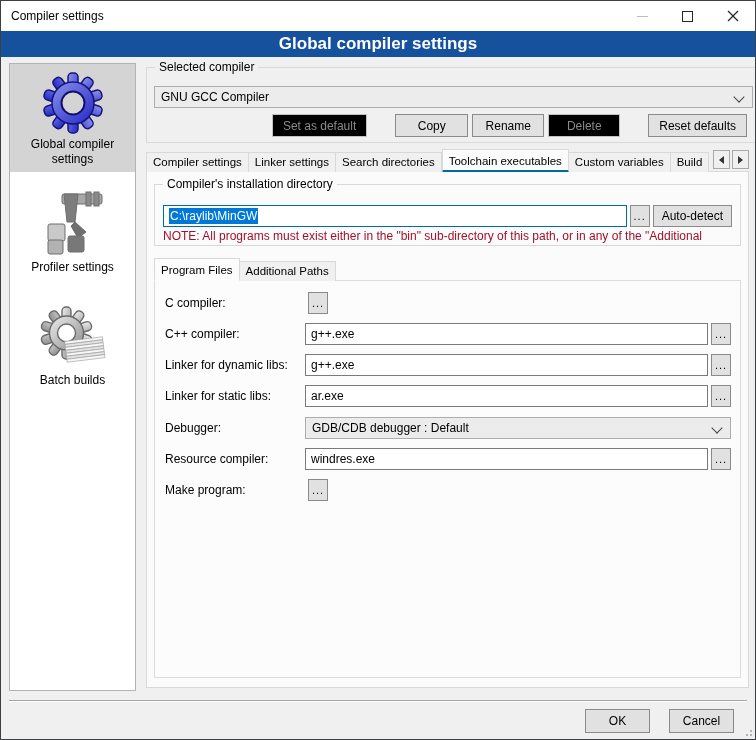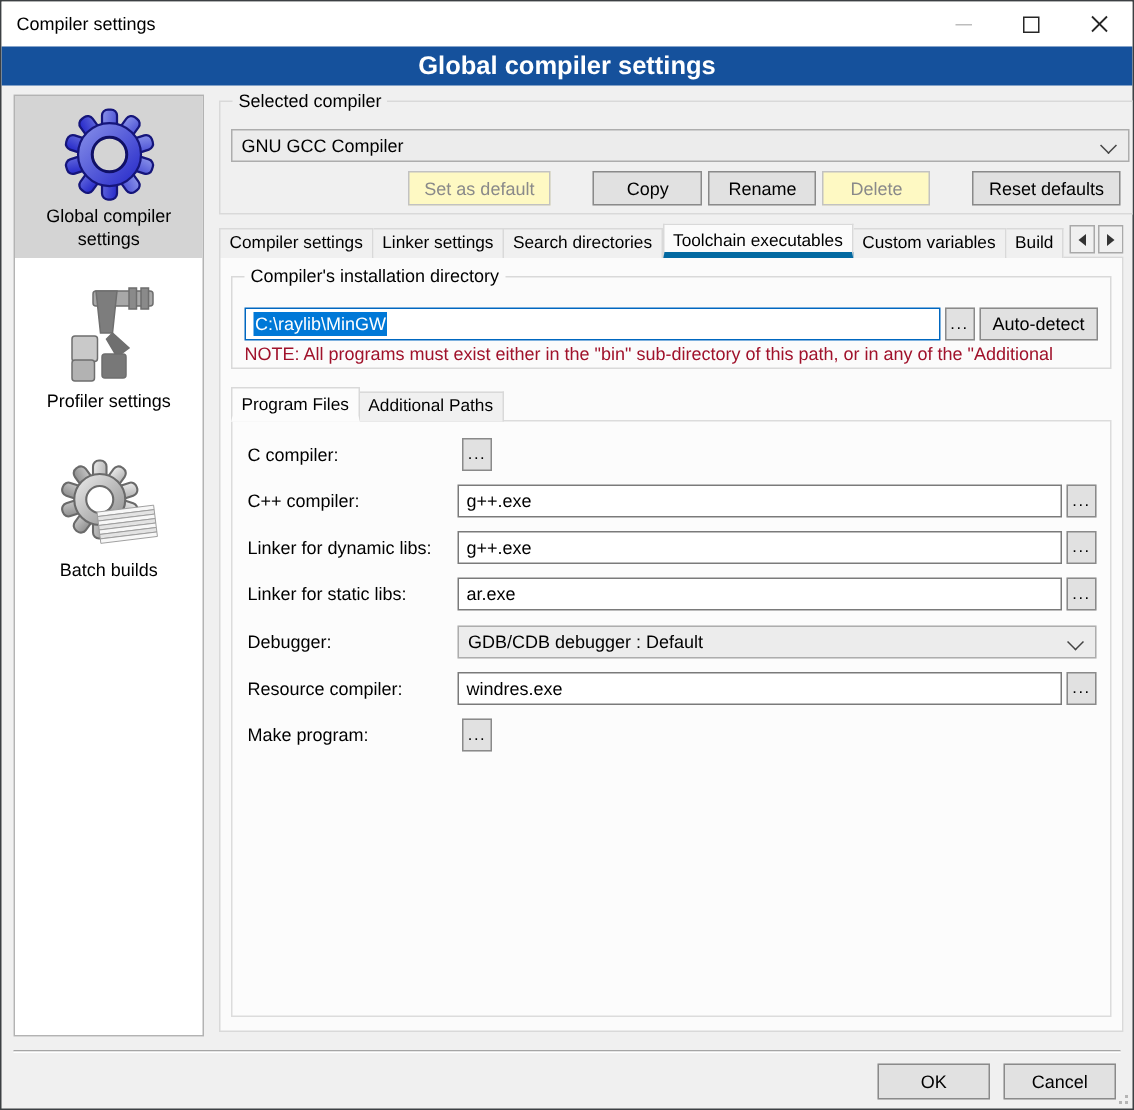--- a/index.html
+++ b/index.html
@@ -26,39 +26,39 @@
   .side-item.selected{background:#d4d4d4;padding:7px 0 5px;}
   .side-label{display:block;line-height:15px;padding:2px 4px 0;}
   .si-2{margin-top:16px}.si-3{margin-top:30px}
   
   .group{position:absolute;border:1px solid #d9d9d9;box-sizing:border-box;}
   .group-label{position:absolute;top:-8px;left:8px;padding:0 4px;line-height:15px;}
   .on-gray{background:#f0f0f0}.on-page{background:#fbfbfb}
   
   .btn{display:inline-flex;align-items:center;justify-content:center;box-sizing:border-box;
     height:23px;background:#e1e1e1;border:1px solid #8a8a8a;font-size:12px;cursor:default;}
-  .btn.disabled{background:#fef9c3;border-color:#c2c2c2;color:#8a8a8a;}
+  .btn.disabled{background:#000000;border-color:#c2c2c2;color:#8a8a8a;}
   .browse-btn{width:20px;height:22px;font-size:11px;letter-spacing:1px;}
   
   .combo{position:relative;display:flex;align-items:center;box-sizing:border-box;height:22px;
     background:#ececec;border:1px solid #adadad;padding:0 22px 0 6px;}
   .chev{position:absolute;right:9px;top:6px;width:7px;height:7px;border-right:1px solid #444;
     border-bottom:1px solid #444;transform:rotate(45deg);}
   .textbox{display:flex;align-items:center;box-sizing:border-box;height:22px;background:#fff;
     border:1px solid #7a7a7a;padding:0 5px;overflow:hidden;white-space:nowrap;}
   .textbox.focused{border:1px solid #0067c0;}
   .sel-text{background:#0078d7;color:#fff;padding:1px 1px;}
   
   .tabs-row{position:absolute;display:flex;align-items:flex-end;overflow:hidden;}
   .tab{flex:0 0 auto;box-sizing:border-box;height:21px;line-height:19px;padding:0 6px;
     background:#f0f0f0;border:1px solid #d9d9d9;border-left-width:0;font-size:11.5px;
     white-space:nowrap;margin-bottom:-1px;cursor:default;}
   .tab:first-child{border-left-width:1px;}
   .tab.active{height:24px;line-height:22px;background:#fbfbfb;border-left-width:1px;
-    border-bottom:5px solid #0369a1;position:relative;z-index:3;}
+    border-bottom:3px solid #0369a1;position:relative;z-index:3;}
   .tab.active.inner-active{background:#fcfcfc;border-bottom-color:#fcfcfc;}
   .tab.clip{width:38px;overflow:hidden;}
   .tab-arrows{margin-left:auto;display:flex;gap:2px;align-self:flex-start;padding-top:1px;}
   .arrow-btn{width:17px;height:19px;background:#f0f0f0;border:1px solid #a9a9a9;box-sizing:border-box;
     display:flex;align-items:center;justify-content:center;}
   .tri-l{width:0;height:0;border-top:4px solid transparent;border-bottom:4px solid transparent;border-right:5px solid #333;}
   .tri-r{width:0;height:0;border-top:4px solid transparent;border-bottom:4px solid transparent;border-left:5px solid #333;}
   
   .outer-page{position:absolute;left:145px;top:170px;width:603px;height:517px;background:#fbfbfb;
     border:1px solid #d9d9d9;box-sizing:border-box;z-index:1;}
@@ -75,21 +75,21 @@
   .form-field{flex:1;}
   .form-row .browse-btn{margin-left:3px;}
   .fr-1{top:10px}.fr-2{top:41px}.fr-3{top:72px}.fr-4{top:103px}.fr-5{top:135px}.fr-6{top:166px}.fr-7{top:197px}
   
   .sc-combo{position:absolute;left:7px;top:18px;right:7px;}
   .sc-btnrow{position:absolute;right:13px;top:46px;display:flex;align-items:center;}
   .sc-btnrow .btn{padding:0 10px;}
   .gap28{margin-left:28px}.gap4{margin-left:4px}
   
   .divider{position:absolute;left:8px;right:8px;top:699px;height:0;border-top:1px solid #a5a5a5;border-bottom:1px solid #fff;}
-  .footer-btn{position:absolute;top:708px;width:75px;height:24px;}
+  .footer-btn{position:absolute;top:708px;width:65px;height:24px;}
   .ok-btn{left:584px}.cancel-btn{left:668px}
   .grip{position:absolute;right:2px;bottom:2px;}
 </style>
 </head>
 <body>
 
 <div class="window">
 
   <div class="titlebar">
     <span class="title-text">Compiler settings</span>

